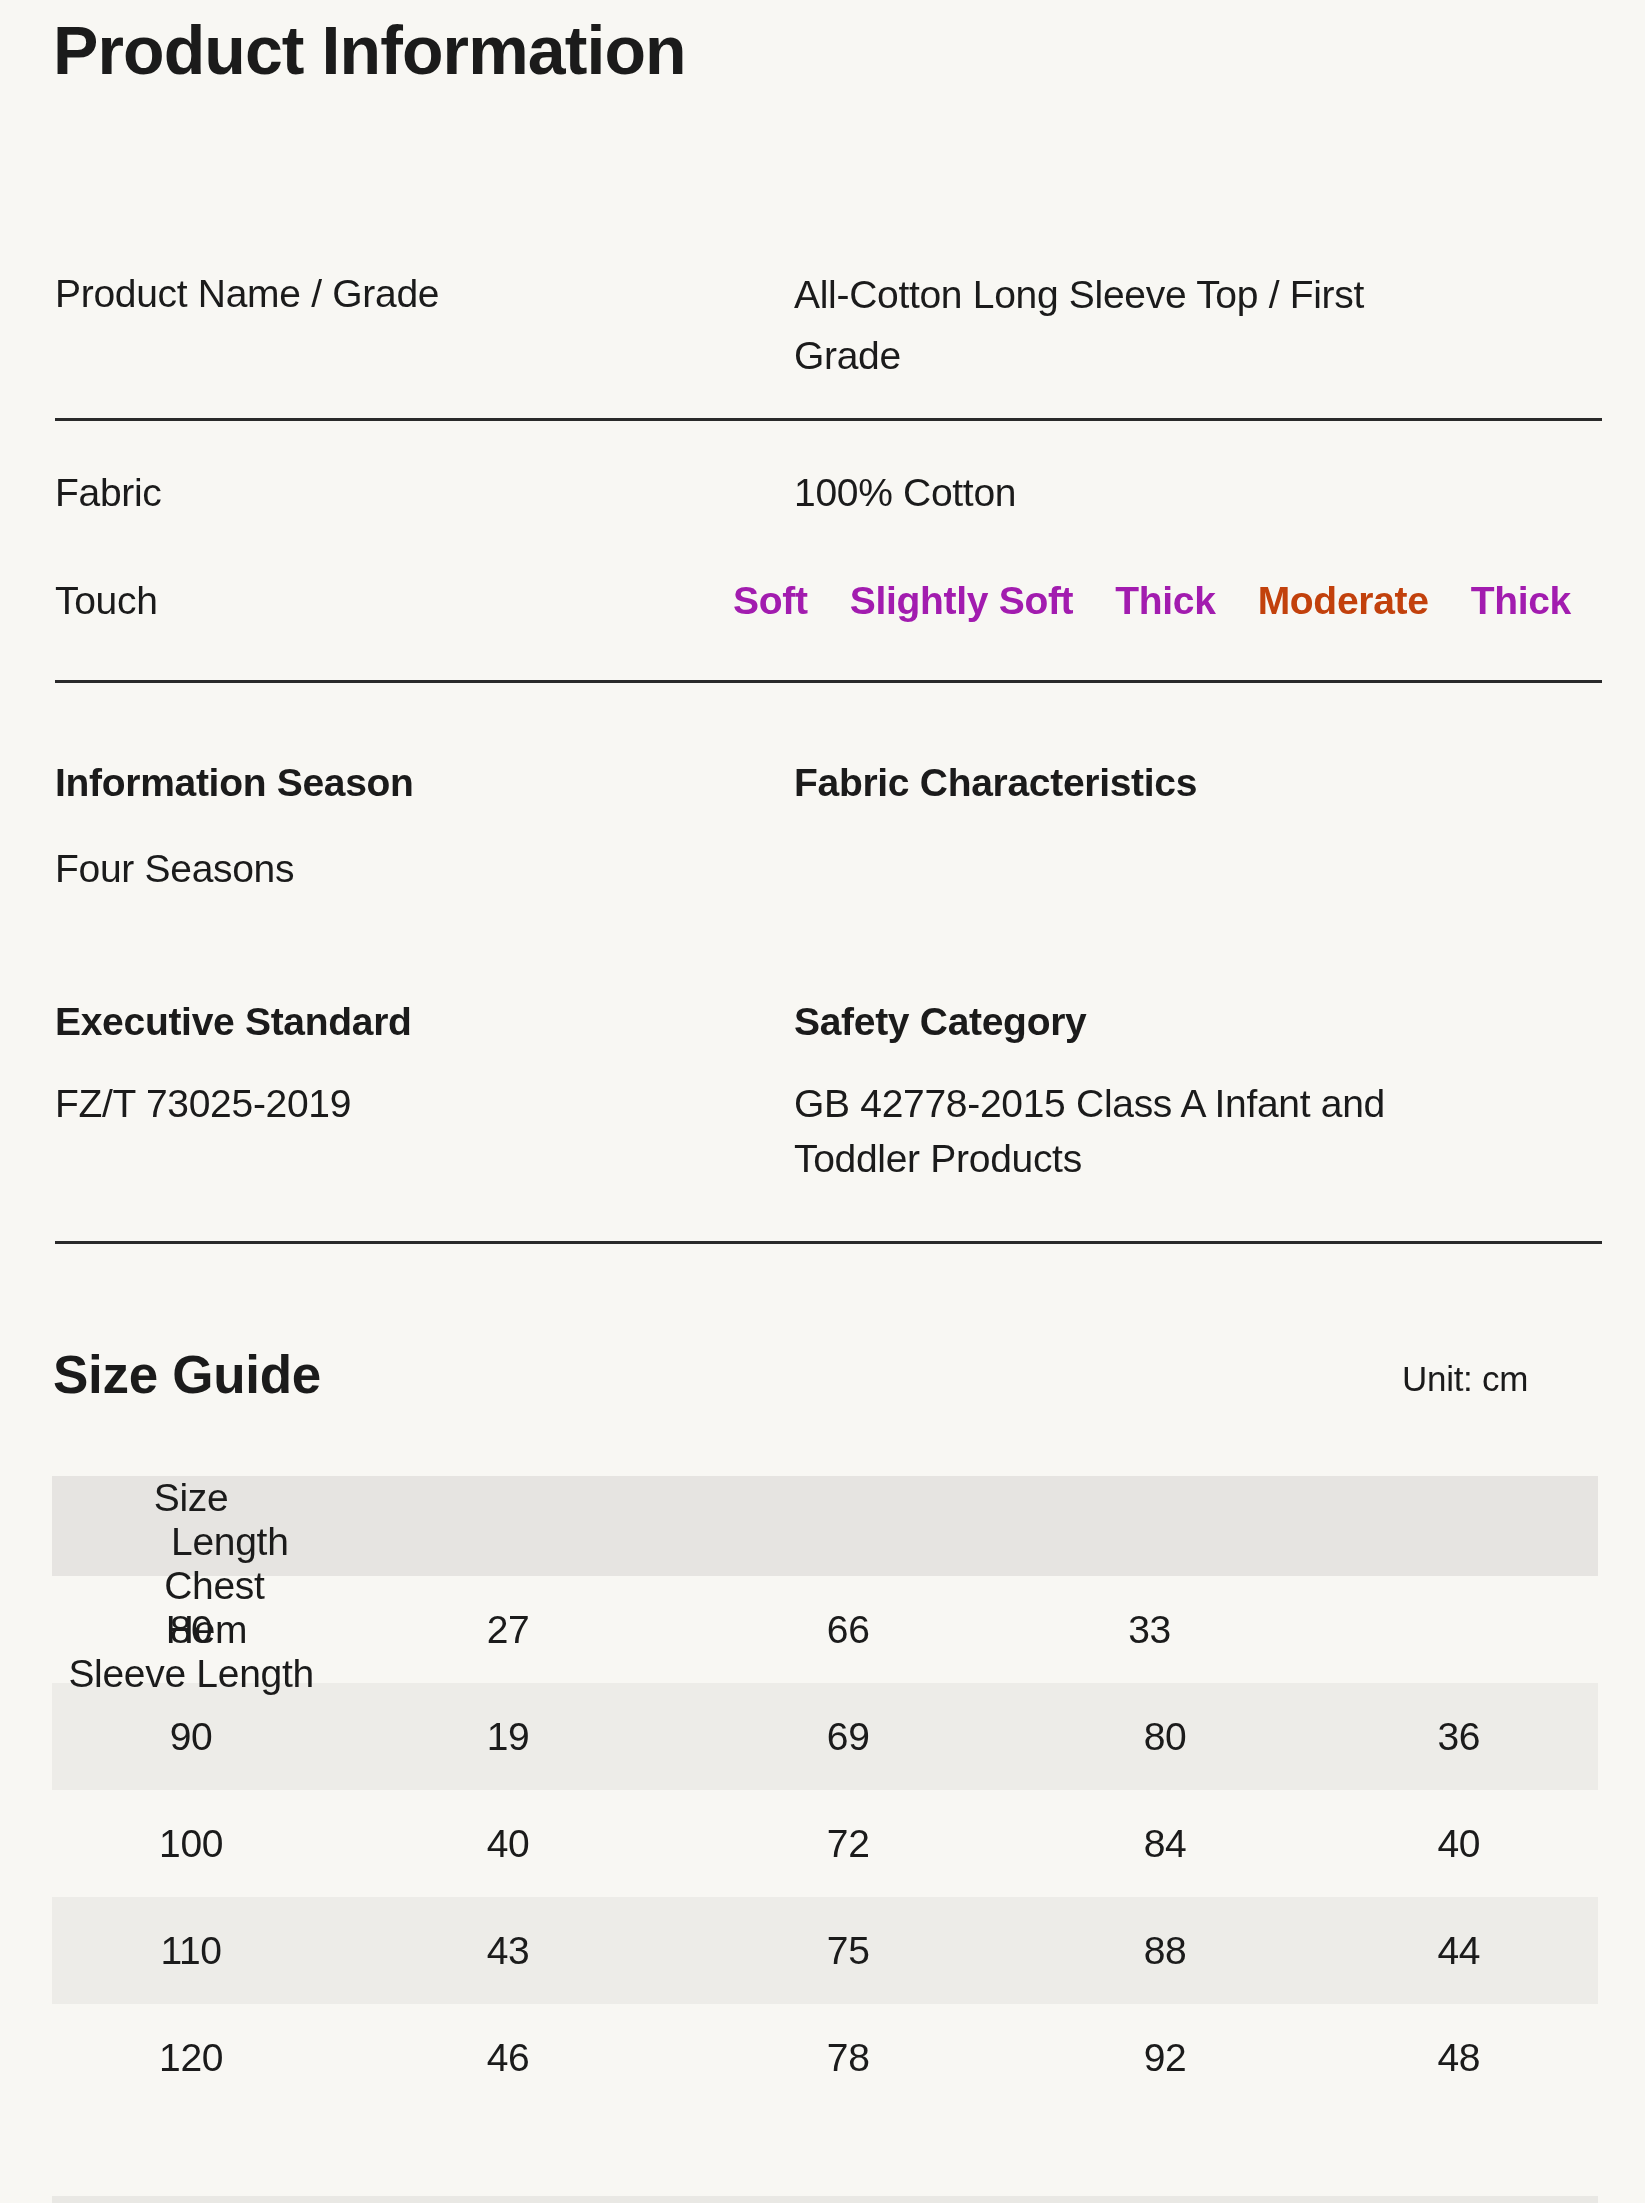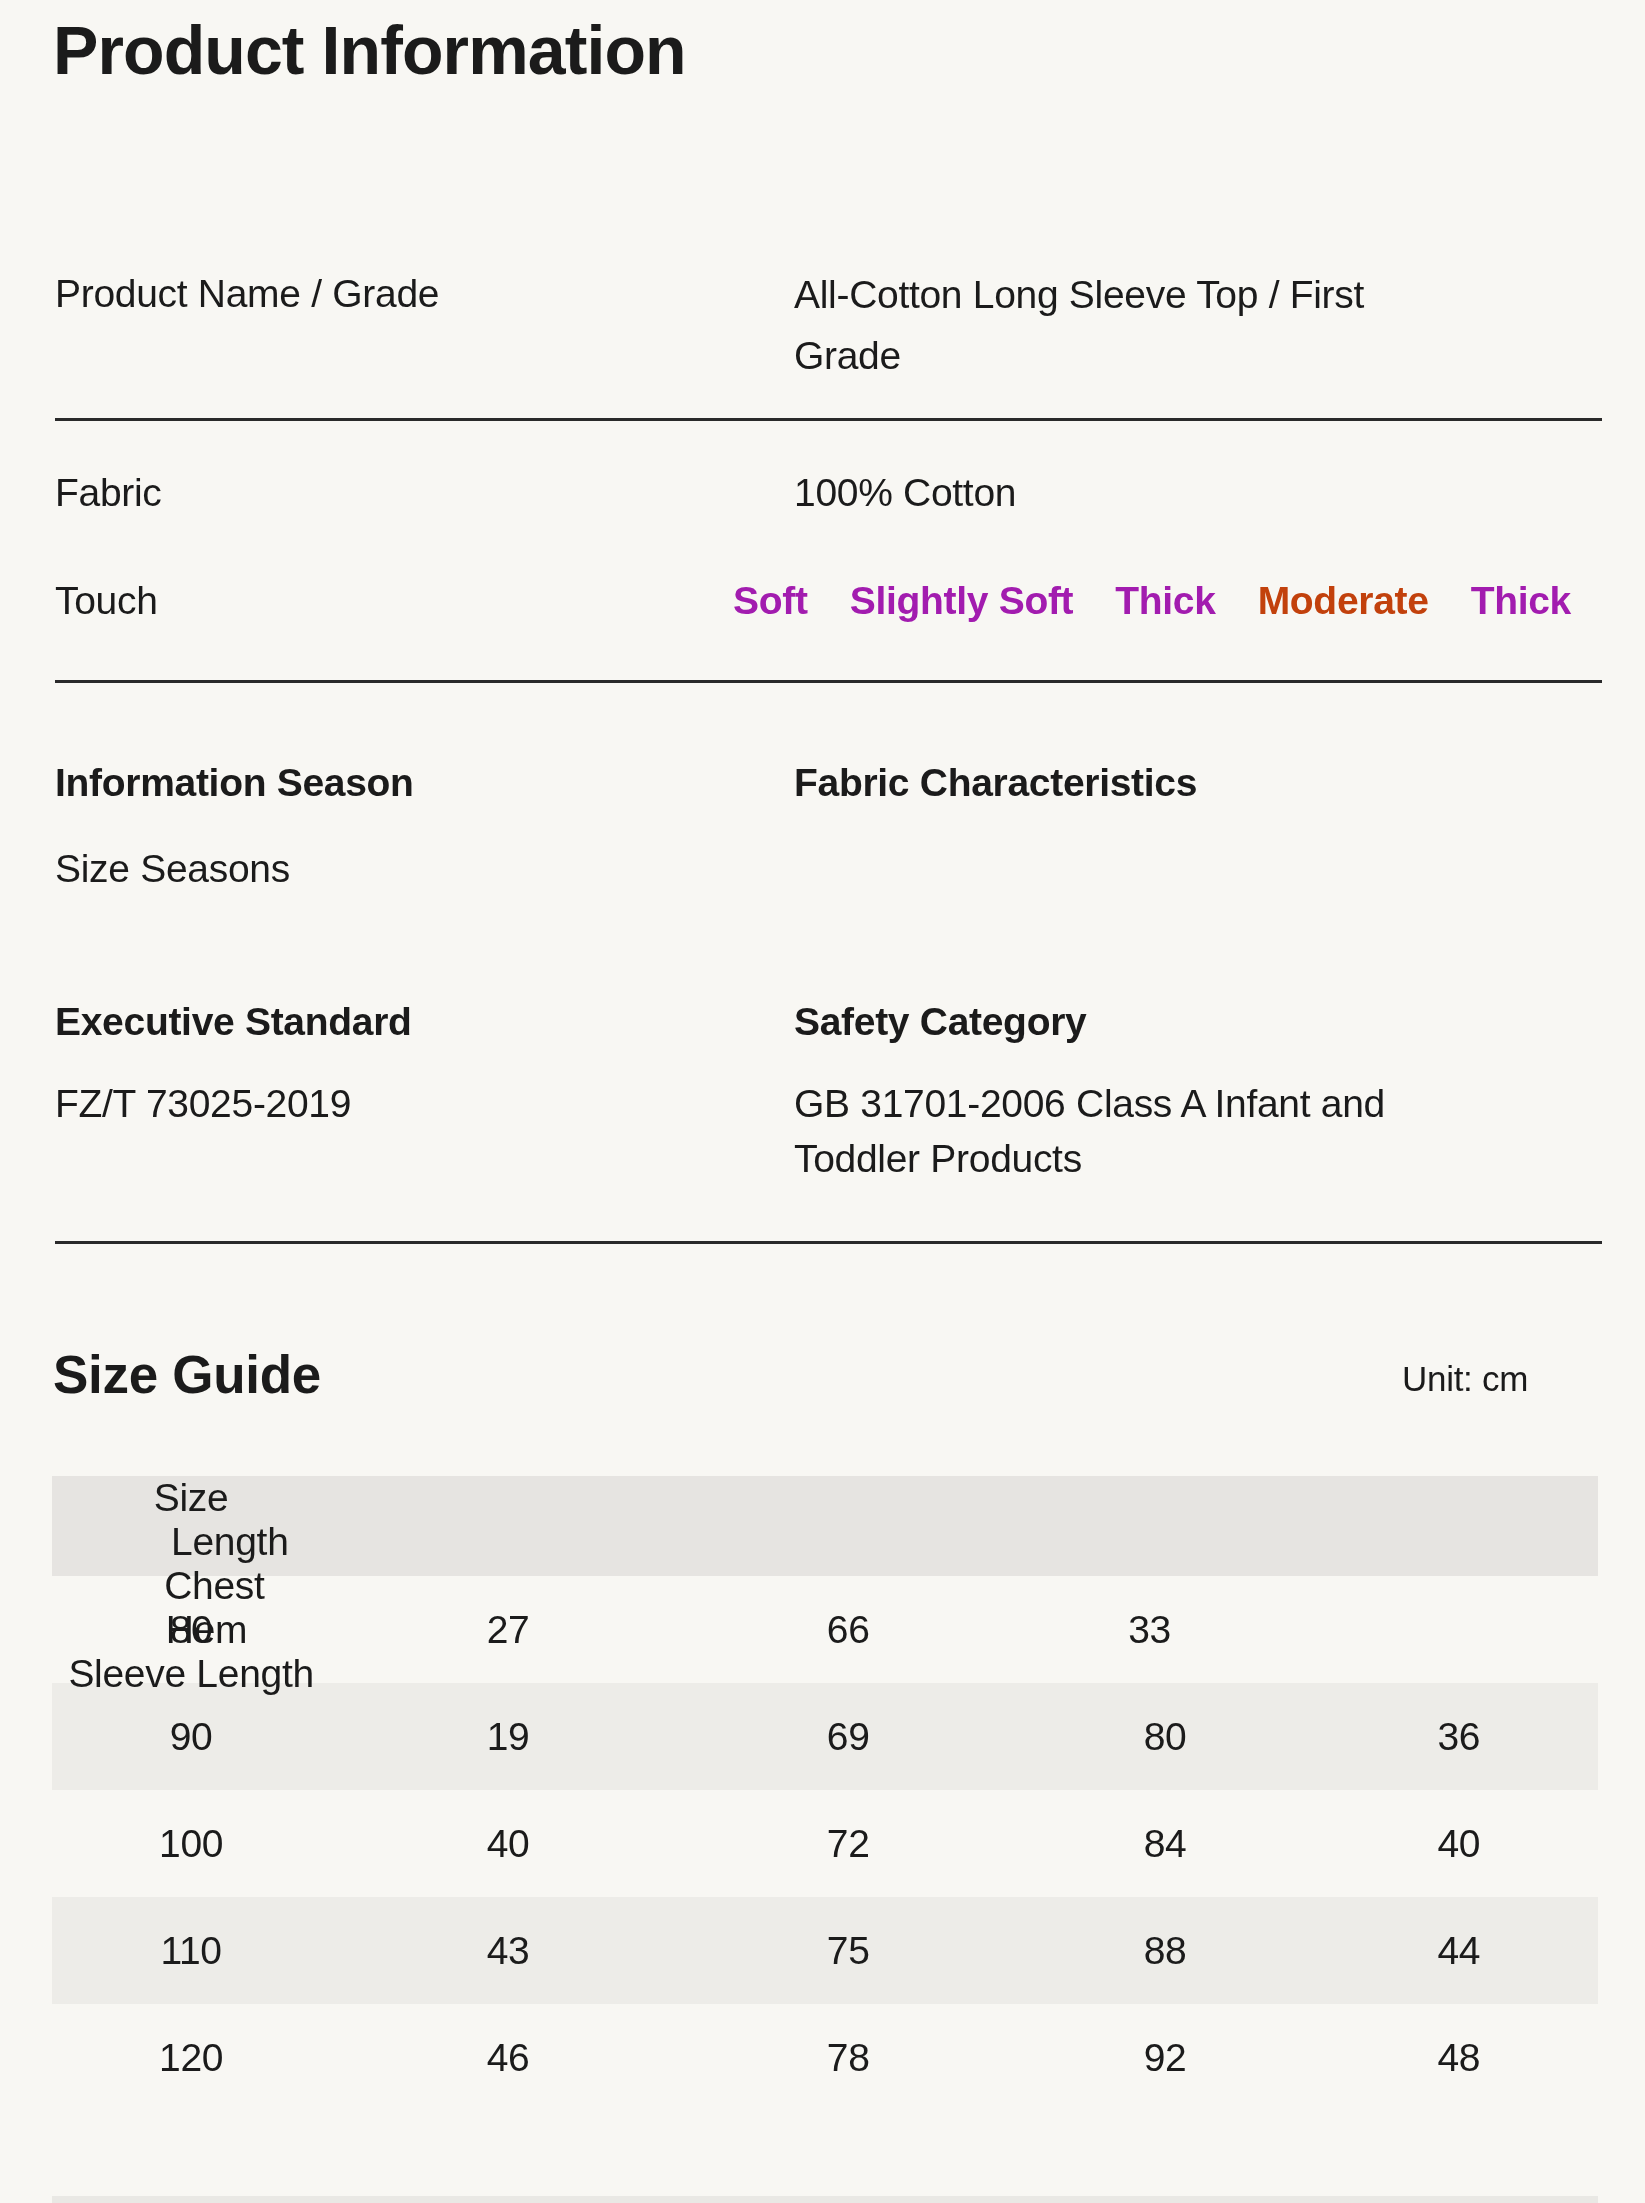--- a/index.html
+++ b/index.html
@@ -101,29 +101,29 @@
       <span class="opt">Soft</span>
       <span class="opt">Slightly Soft</span>
       <span class="opt">Thick</span>
       <span class="opt sel">Moderate</span>
       <span class="opt">Thick</span>
     </div>
 
   <div class="divider d2"></div>
 
   <div class="h2 season-h">Information Season</div>
-  <div class="val season-v" style="left:55px">Size Seasons</div>
+  <div class="val season-v" style="left:55px">Four Seasons</div>
 
   <div class="h2 char-h">Fabric Characteristics</div>
 
   <div class="h2 std-h">Executive Standard</div>
   <div class="val std-v" style="left:55px">FZ/T 73025-2019</div>
 
   <div class="h2 safety-h">Safety Category</div>
-  <div class="val safety-v">GB 31701-2006 Class A Infant and Toddler Products</div>
+  <div class="val safety-v">GB 42778-2015 Class A Infant and Toddler Products</div>
 
   <div class="divider d3"></div>
 
   <div class="sg-title">Size Guide</div>
   <div class="sg-unit">Unit: cm</div>
 
   <div class="table">
     <div class="tr thead">
         <div class="c0">Size</div>
         <div class="c1">Length</div>

